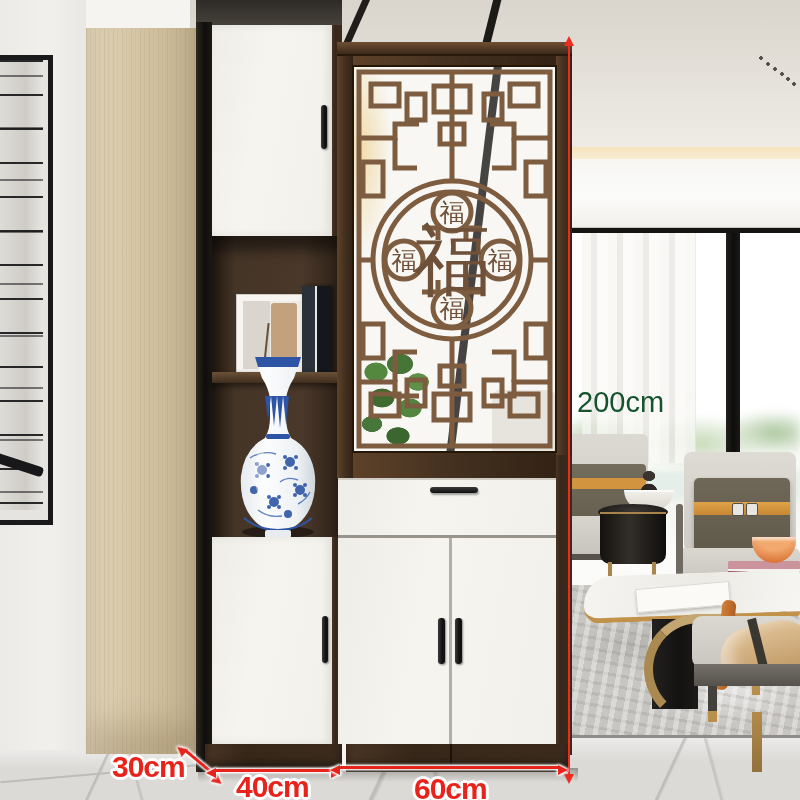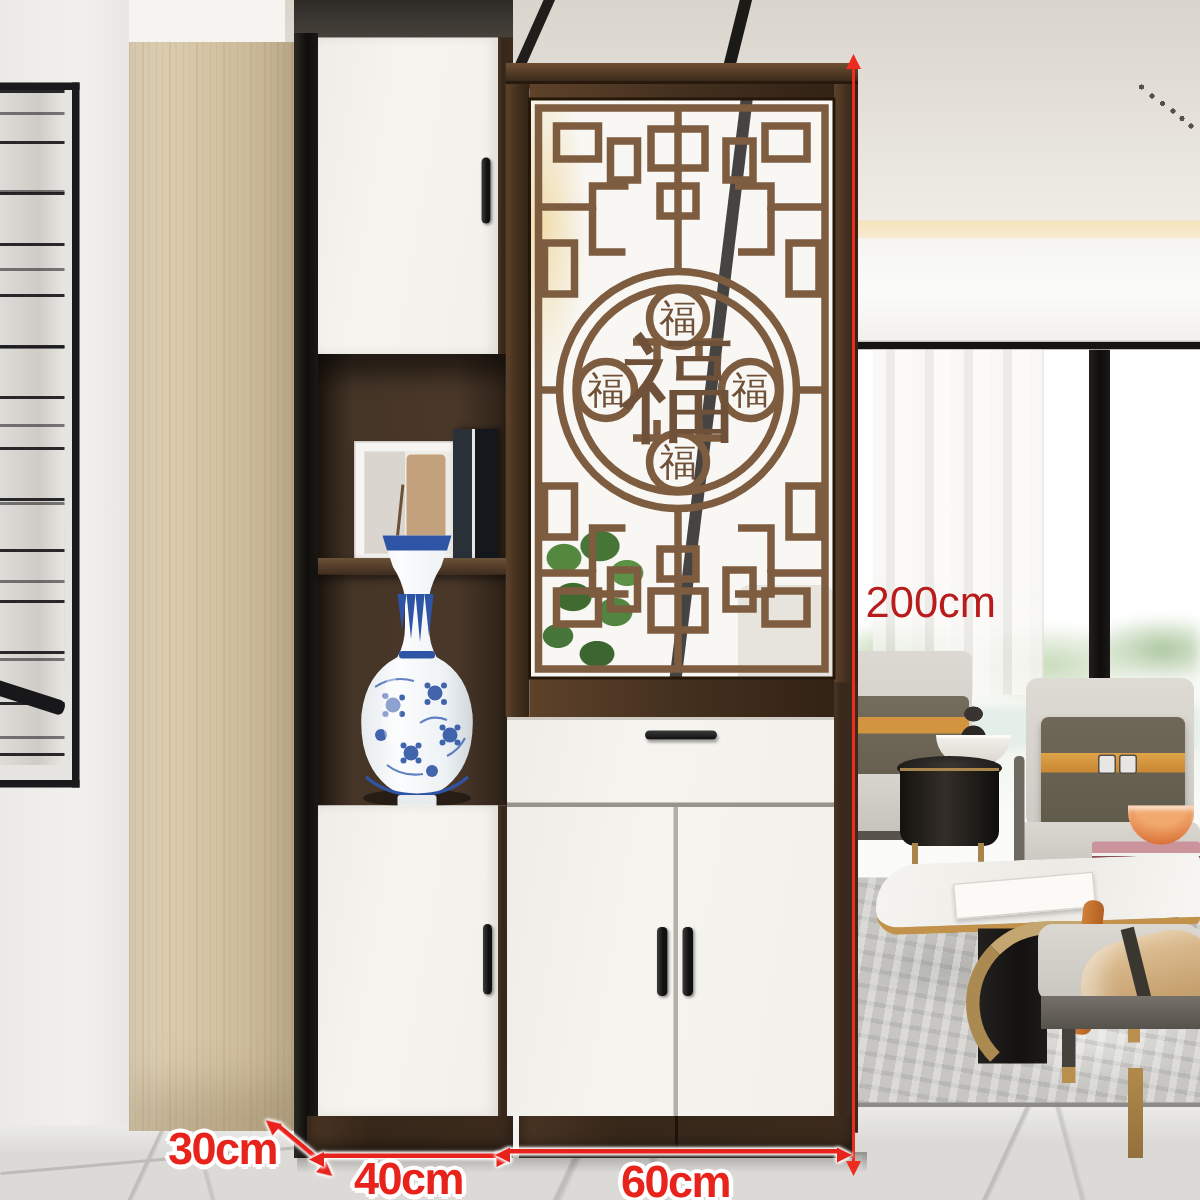--- a/index.html
+++ b/index.html
@@ -3,21 +3,21 @@
 <meta charset="utf-8">
 <style>
   html,body{margin:0;padding:0;background:#888;}
   .stage{position:relative;width:800px;height:800px;overflow:hidden;background:#f5f4f1;
          font-family:"Liberation Sans",sans-serif;}
   .a{position:absolute;}
   
   .dimlabel{color:#e8231c;font-weight:700;font-size:30px;letter-spacing:-1px;line-height:1;
     text-shadow:-2px -2px 0 #fff,2px -2px 0 #fff,-2px 2px 0 #fff,2px 2px 0 #fff,
                  0 -3px 0 #fff,0 3px 0 #fff,-3px 0 0 #fff,3px 0 0 #fff;}
-  .heightlabel{color:#b91c1c;font-weight:400;font-size:29px;line-height:1;}
+  .heightlabel{color:#14532d;font-weight:400;font-size:29px;line-height:1;}
   .harrow{position:absolute;height:0;border-top:3px solid #e8231c;
     filter:drop-shadow(0 0 1px #fff) drop-shadow(0 0 1px #fff) drop-shadow(0 0 1px #fff);}
   .harrow::before{content:"";position:absolute;left:-10px;top:-4.5px;width:0;height:0;
     border-top:5.5px solid transparent;border-bottom:5.5px solid transparent;border-right:10px solid #e8231c;}
   .harrow::after{content:"";position:absolute;right:-10px;top:-4.5px;width:0;height:0;
     border-top:5.5px solid transparent;border-bottom:5.5px solid transparent;border-left:10px solid #e8231c;}
   .varrow{position:absolute;width:0;border-left:2px solid #ed2b1e;}
   .varrow::before{content:"";position:absolute;top:-10px;left:-6px;width:0;height:0;
     border-left:5px solid transparent;border-right:5px solid transparent;border-bottom:10px solid #ed2b1e;}
   .varrow::after{content:"";position:absolute;bottom:-10px;left:-6px;width:0;height:0;

